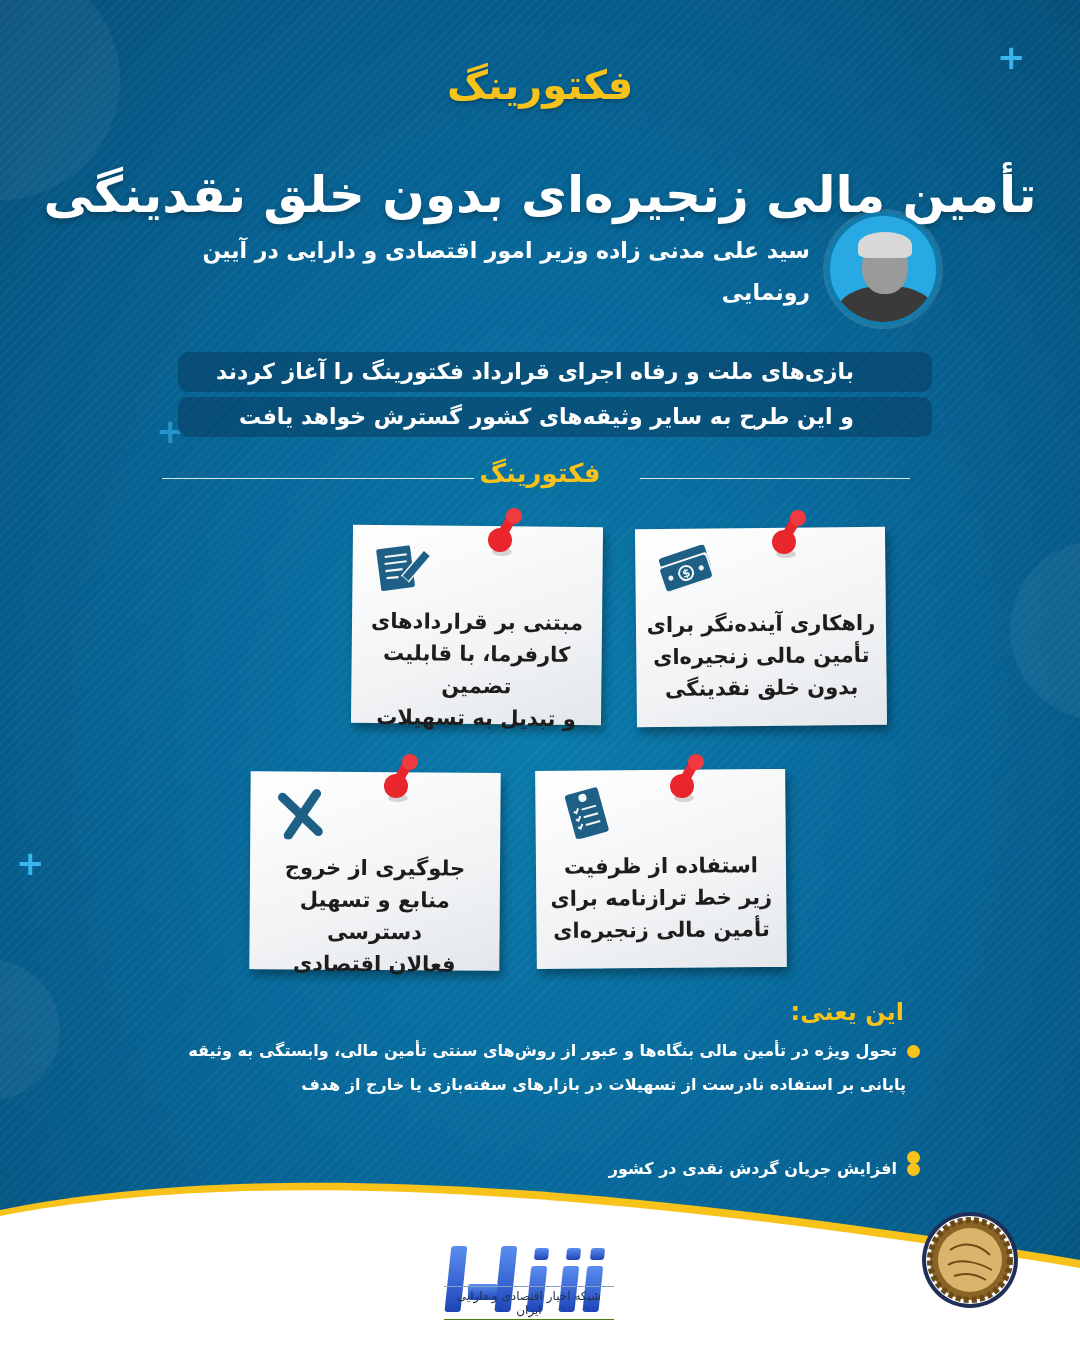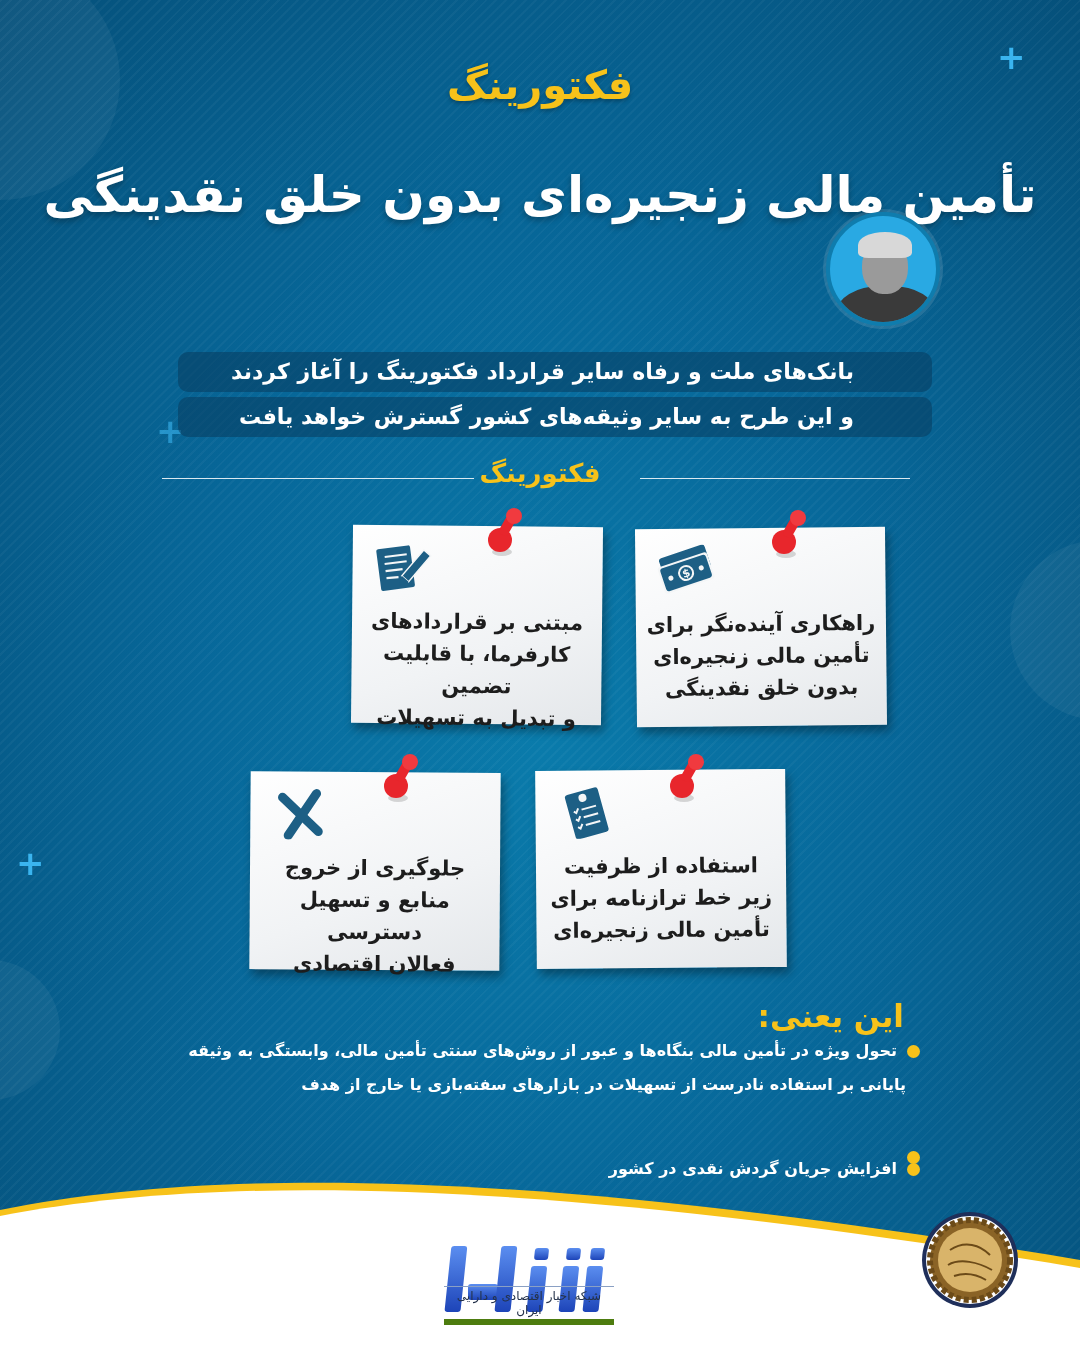--- a/index.html
+++ b/index.html
@@ -70,36 +70,36 @@
       background: linear-gradient(160deg, #ffffff 0%, #f1f3f5 60%, #e4e7ea 100%);
       box-shadow: 3px 6px 10px rgba(0,0,0,0.35);
       direction: rtl; text-align: center; color: #1d1d1d;
       font-size: 21px; font-weight: bold; line-height: 32px;
     }
     .note .text { position: absolute; left: 0; width: 100%; top: 80px; }
     .note .icon { position: absolute; left: 20px; top: 16px; width: 62px; height: 52px; }
     .pin { position: absolute; width: 44px; height: 54px; }
     .benefits-title {
       position: absolute; top: 998px; right: 176px;
-      color: #f7c21a; font-size: 31px; font-weight: bold; direction: rtl;
+      color: #f7c21a; font-size: 24px; font-weight: bold; direction: rtl;
     }
     .benefit {
       position: absolute; right: 160px; direction: rtl; text-align: center;
       color: #ffffff; font-size: 16px; font-weight: bold; line-height: 34px;
     }
     .bullet {
       display: inline-block; width: 13px; height: 13px; border-radius: 50%;
       background: #f7c21a; margin-left: 10px; vertical-align: middle;
     }
     .bottom-wave { position: absolute; left: 0; top: 1160px; width: 1080px; height: 190px; }
     .logo { position: absolute; left: 440px; top: 1230px; width: 180px; height: 100px; }
     .logo-caption {
       position: absolute; left: 444px; top: 1286px; width: 170px; text-align: center;
       color: #24324a; font-size: 12px; direction: rtl;
-      border-top: 1px solid #8aa0c4; border-bottom: 6px solid #4d7c0f; padding: 2px 0;
+      border-top: 1px solid #8aa0c4; border-bottom: 1px solid #4d7c0f; padding: 2px 0;
     }
     .seal { position: absolute; left: 920px; top: 1210px; width: 100px; height: 100px; }
   </style>
 </head>
 <body>
 
 <div class="bg"></div>
 <div class="circle-deco" style="left:-120px;top:-40px;width:240px;height:240px;"></div>
 <div class="circle-deco" style="left:1010px;top:540px;width:180px;height:180px;"></div>
 <div class="circle-deco" style="left:-80px;top:960px;width:140px;height:140px;"></div>
@@ -111,23 +111,24 @@
 <div class="title-top">فکتورینگ</div>
 <div class="title-main">تأمین مالی زنجیره‌ای بدون خلق نقدینگی</div>
 
 <div class="avatar">
   <div class="body"></div>
   <div class="head"></div>
   <div class="hair"></div>
 </div>
 
 <div class="quote">
-</div>
-
-<div class="pill" style="top:352px;">بانک‌های ملت و رفاه سایر قرارداد فکتورینگ را آغاز کردند</div>
+  <div>سید علی مدنی زاده وزیر امور اقتصادی و دارایی در آیین رونمایی</div>
+</div>
+
+<div class="pill" style="top:352px;">بازی‌های ملت و رفاه اجرای قرارداد فکتورینگ را آغاز کردند</div>
 <div class="pill" style="top:397px;">و این طرح به سایر وثیقه‌های کشور گسترش خواهد یافت</div>
 
 <div class="divider-line" style="left:162px;width:312px;"></div>
 <div class="divider-line" style="left:640px;width:270px;"></div>
 <div class="section-title">فکتورینگ</div>
 
 <div class="note" style="left:636px;top:528px;transform:rotate(-0.6deg);">
   <svg class="icon" viewBox="0 0 62 52">
     <g transform="rotate(-18 31 26)" fill="#1d5f85">
       <rect x="8" y="6" width="48" height="24" rx="3"></rect>

